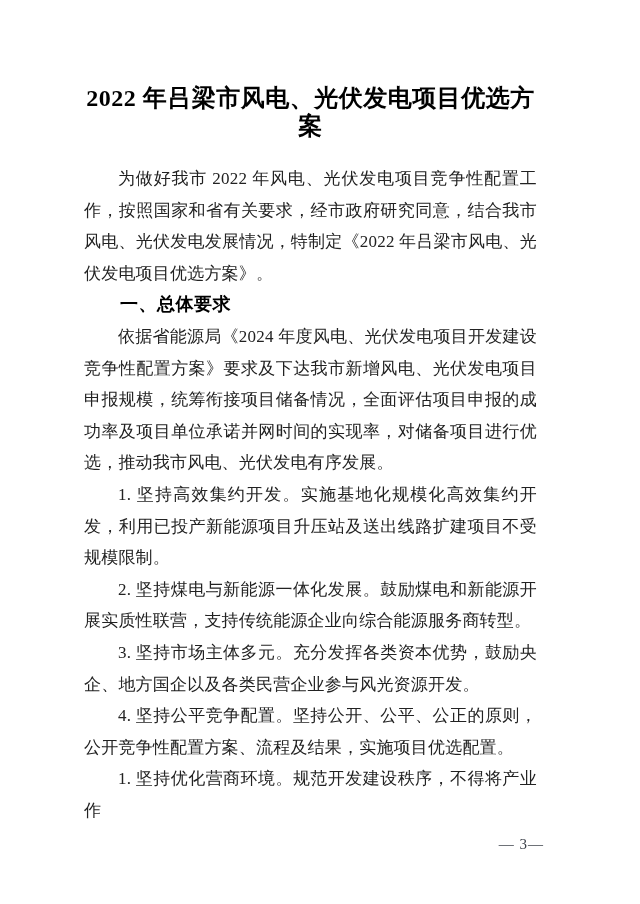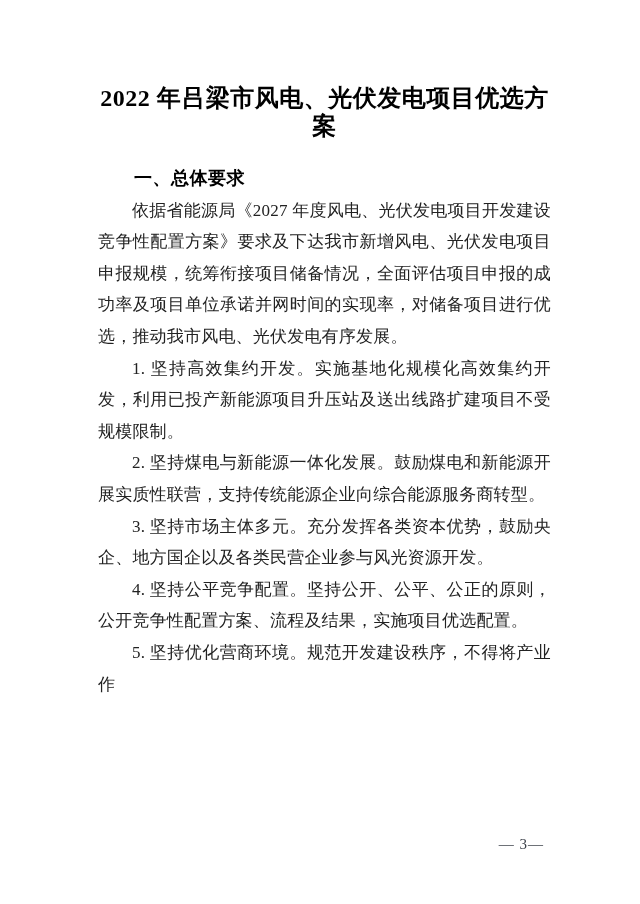--- a/index.html
+++ b/index.html
@@ -11,21 +11,21 @@
     position: relative;
     width: 640px;
     height: 904px;
     background: #ffffff;
     overflow: hidden;
     font-family: "Liberation Serif", "DejaVu Serif", serif;
     color: #1d1d1f;
   }
   .content {
     position: absolute;
-    left: 98px;
+    left: 84px;
     top: 84px;
     width: 453px;
   }
   .doc-title {
     margin: 0 0 23px 0;
     font-size: 24px;
     font-weight: bold;
     line-height: 28px;
     text-align: center;
     letter-spacing: 0.5px;
@@ -63,32 +63,33 @@
   }
 </style>
 </head>
 <body>
 
 <div class="page">
   <div class="content">
 
     <h1 class="doc-title">2022 年吕梁市风电、光伏发电项目优选方案</h1>
 
+    <p class="para">为做好我市 2022 年风电、光伏发电项目竞争性配置工作，按照国家和省有关要求，经市政府研究同意，结合我市风电、光伏发电发展情况，特制定《2022 年吕梁市风电、光伏发电项目优选方案》。</p>
 
     <h2 class="heading">一、总体要求</h2>
 
-    <p class="para">依据省能源局《2027 年度风电、光伏发电项目开发建设竞争性配置方案》要求及下达我市新增风电、光伏发电项目申报规模，统筹衔接项目储备情况，全面评估项目申报的成功率及项目单位承诺并网时间的实现率，对储备项目进行优选，推动我市风电、光伏发电有序发展。</p>
+    <p class="para">依据省能源局《2024 年度风电、光伏发电项目开发建设竞争性配置方案》要求及下达我市新增风电、光伏发电项目申报规模，统筹衔接项目储备情况，全面评估项目申报的成功率及项目单位承诺并网时间的实现率，对储备项目进行优选，推动我市风电、光伏发电有序发展。</p>
 
 
     <p class="para">1. 坚持高效集约开发。实施基地化规模化高效集约开发，利用已投产新能源项目升压站及送出线路扩建项目不受规模限制。</p>
 
     <p class="para">2. 坚持煤电与新能源一体化发展。鼓励煤电和新能源开展实质性联营，支持传统能源企业向综合能源服务商转型。</p>
 
     <p class="para">3. 坚持市场主体多元。充分发挥各类资本优势，鼓励央企、地方国企以及各类民营企业参与风光资源开发。</p>
 
     <p class="para">4. 坚持公平竞争配置。坚持公开、公平、公正的原则，公开竞争性配置方案、流程及结果，实施项目优选配置。</p>
 
-    <p class="para">5. 坚持优化营商环境。规范开发建设秩序，不得将产业作</p>
+    <p class="para">1. 坚持优化营商环境。规范开发建设秩序，不得将产业作</p>
 
   </div>
 
   <div class="page-number">— 3—</div>
 </div>
 
 </body></html>

